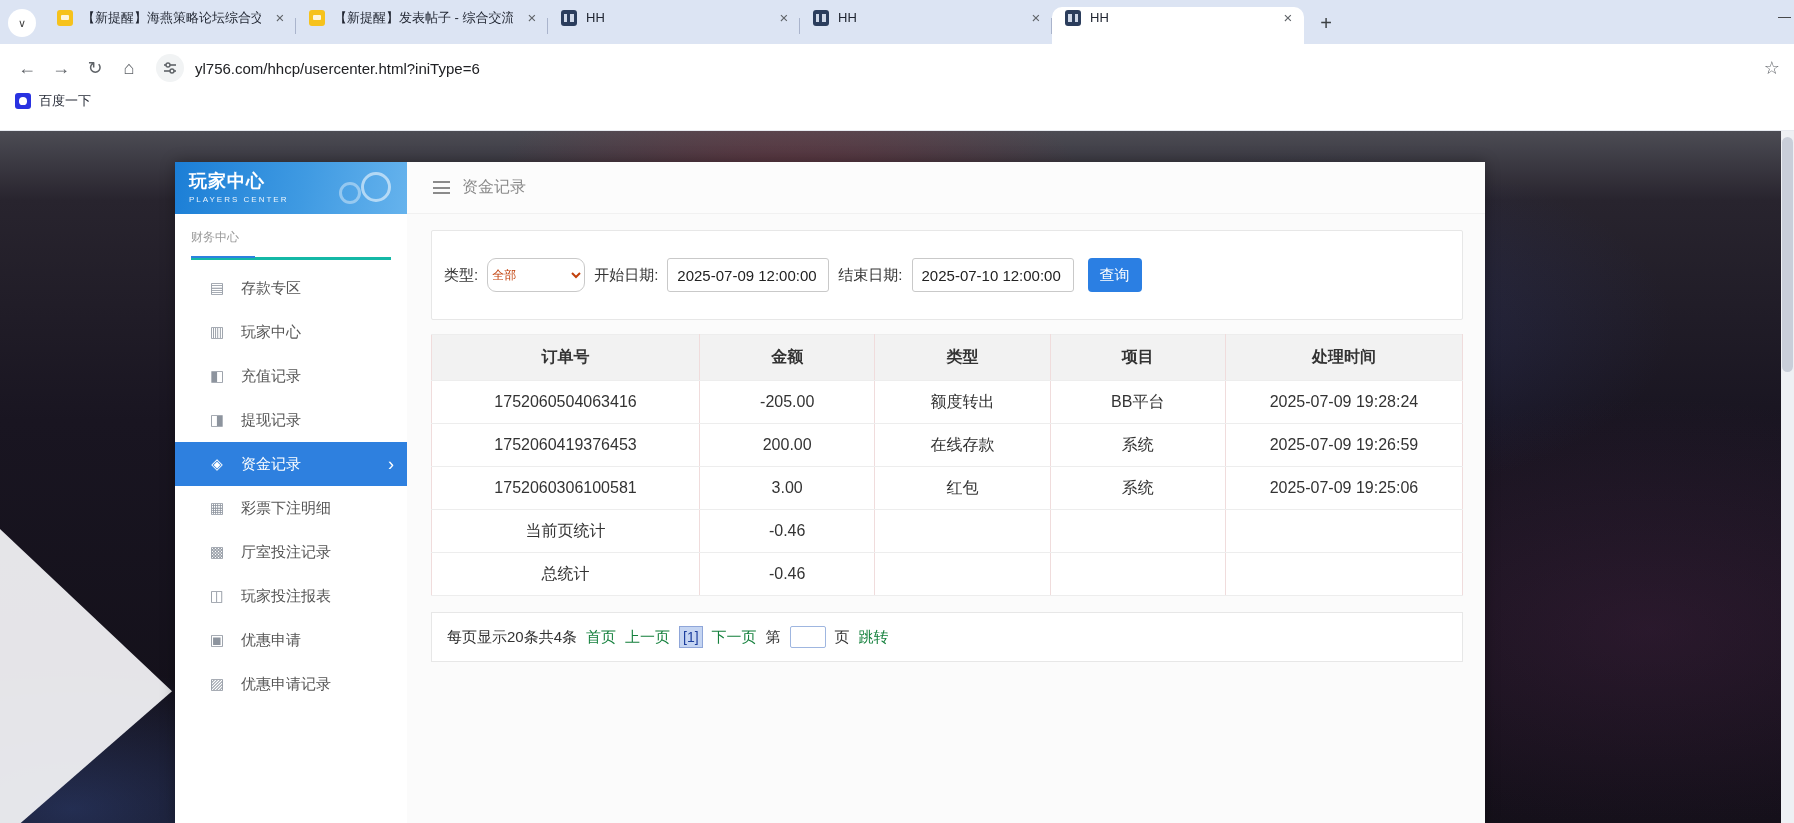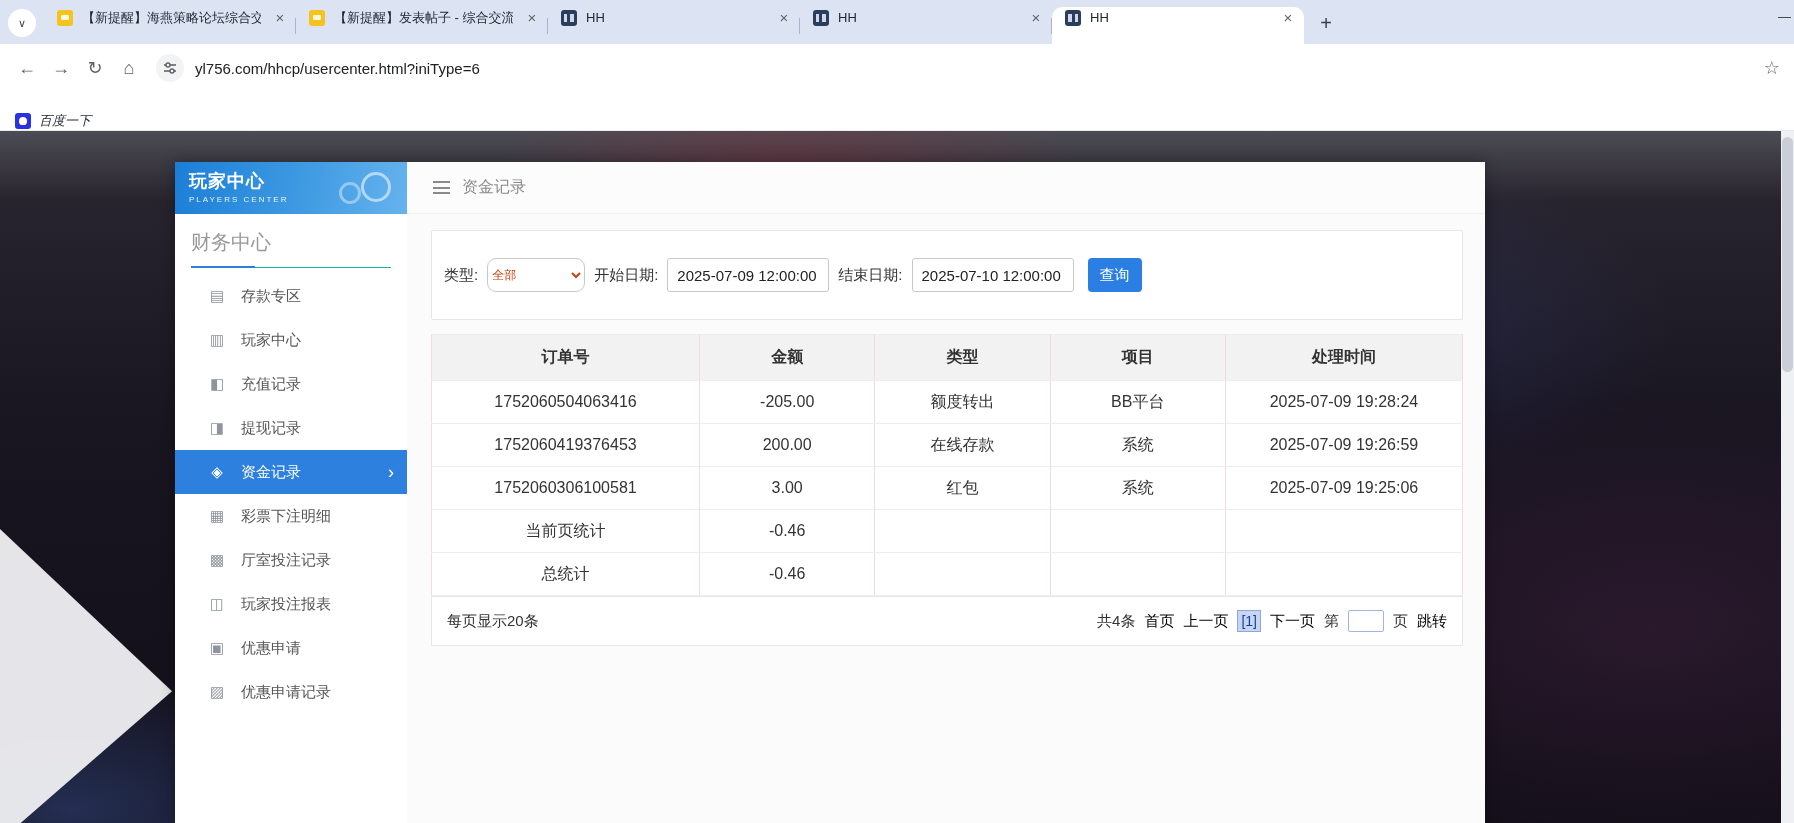--- a/index.html
+++ b/index.html
@@ -37,22 +37,22 @@
     padding:0 14px 0 10px; }
   .nav-icon { width:34px; height:34px; display:flex; align-items:center;
     justify-content:center; font-size:18px; color:#5f6368; border-radius:50%; flex:none; }
   .site-chip { width:28px; height:28px; border-radius:50%; background:#f1f3f4;
     display:flex; align-items:center; justify-content:center; margin-left:10px; flex:none; }
   .url { font-size:15px; color:#202124; margin-left:11px; flex:1; white-space:nowrap;
     overflow:hidden; }
   .star { font-size:18px; color:#5f6368; margin-left:8px; flex:none; }
 
   
-  .bookmarksbar { height:39px; background:#fff; display:flex; align-items:flex-end;
-    padding:0 15px; border-bottom:1px solid #e7eaf0;font-style:italic; }
+  .bookmarksbar { height:39px; background:#fff; display:flex; align-items:flex-start;
+    padding:0 15px; border-bottom:1px solid #e7eaf0; }
   .bm { display:flex; align-items:center; gap:8px; font-size:13px; color:#1f2430; }
   .bm-icon { width:16px; height:16px; border-radius:3px; background:#2932e1; position:relative; }
   .bm-icon::after { content:''; position:absolute; left:4px; top:4px; width:8px;
     height:8px; border-radius:50% 50% 45% 45%; background:#fff; }
 
   
   .page { position:relative; height:692px; overflow:hidden;
     background:
       radial-gradient(430px 210px at 44% 10%, rgba(150,40,52,.38), transparent 70%),
       radial-gradient(520px 250px at 73% 28%, rgba(52,70,140,.32), transparent 70%),
@@ -75,22 +75,22 @@
   .sb-header { height:52px; position:relative; overflow:hidden; color:#fff;
     padding:7px 0 0 14px;
     background:linear-gradient(100deg,#1b7ed6 0%,#3f9ae2 55%,#66b3ed 100%); }
   .sb-title { font-size:18px; font-weight:bold; letter-spacing:1px; }
   .sb-sub { font-size:8px; letter-spacing:2px; opacity:.9; margin-top:2px; }
   .gamepad { position:absolute; right:14px; top:8px; width:58px; height:36px; }
   .gamepad::before { content:''; position:absolute; right:2px; top:2px; width:24px;
     height:24px; border:3px solid rgba(255,255,255,.55); border-radius:50%; }
   .gamepad::after { content:''; position:absolute; left:4px; top:12px; width:16px;
     height:16px; border:3px solid rgba(255,255,255,.4); border-radius:50%; }
-  .sb-section { margin:15px 16px 0; padding-bottom:11px; border-bottom:1px solid #14b8a6;
-    color:#999; font-size:20px; position:relative; }
+  .sb-section { margin:15px 16px 0; padding-bottom:11px; border-bottom:3px solid #14b8a6;
+    color:#999; font-size:12px; position:relative; }
   .sb-section::after { content:''; position:absolute; left:0; bottom:-1px; width:64px;
     height:2px; background:#2e80df; }
   .menu { list-style:none; margin-top:6px; }
   .menu-item { height:44px; display:flex; align-items:center; gap:15px;
     padding-left:33px; color:#555; font-size:15px; position:relative; }
   .mi-icon { color:#8d949e; font-size:15px; width:18px; text-align:center; flex:none; }
   .menu-item.active { background:#2e80df; color:#fff; }
   .menu-item.active .mi-icon { color:#fff; }
   .chev { position:absolute; right:13px; color:#fff; font-size:18px; line-height:1; }
 
@@ -117,25 +117,25 @@
 
   table.records { width:100%; border-collapse:collapse; background:#fff;
     margin-top:14px; font-size:16px; color:#333; table-layout:fixed;
     border:1px solid #e6e0e0; }
   .records th { height:46px; background:#f2f2f2; font-weight:bold; }
   .records th, .records td { border-left:1px solid #f0dcdc; border-right:1px solid #f0dcdc;
     border-top:1px solid #ededed; border-bottom:1px solid #ededed;
     text-align:center; padding:0 6px; }
   .records td { height:43px; }
 
-  .pagebar { background:#fff; border:1px solid #e7e7e7; height:50px;
-    display:flex; align-items:center; justify-content:space-between; padding:0 15px;
+  .pagebar { margin-top:16px; background:#fff; border:1px solid #e7e7e7; height:50px;
+    display:flex; align-items:center; padding:0 15px;
     font-size:15px; color:#333; }
   .pg-right { display:flex; align-items:center; gap:9px; }
-  .pg-link { color:#000000; }
+  .pg-link { color:#15803d; }
   .pg-current { background:#c5d5f2; border:1px solid #8fa6d9; color:#1c3f9e;
     padding:0 3px; height:22px; line-height:21px; font-size:14px; }
   .pg-input { width:36px; height:22px; border:1px solid #9fb6e0; border-radius:2px; }
 </style>
 </head>
 <body>
 
 <div class="screen">
 
   <div class="tabbar">

